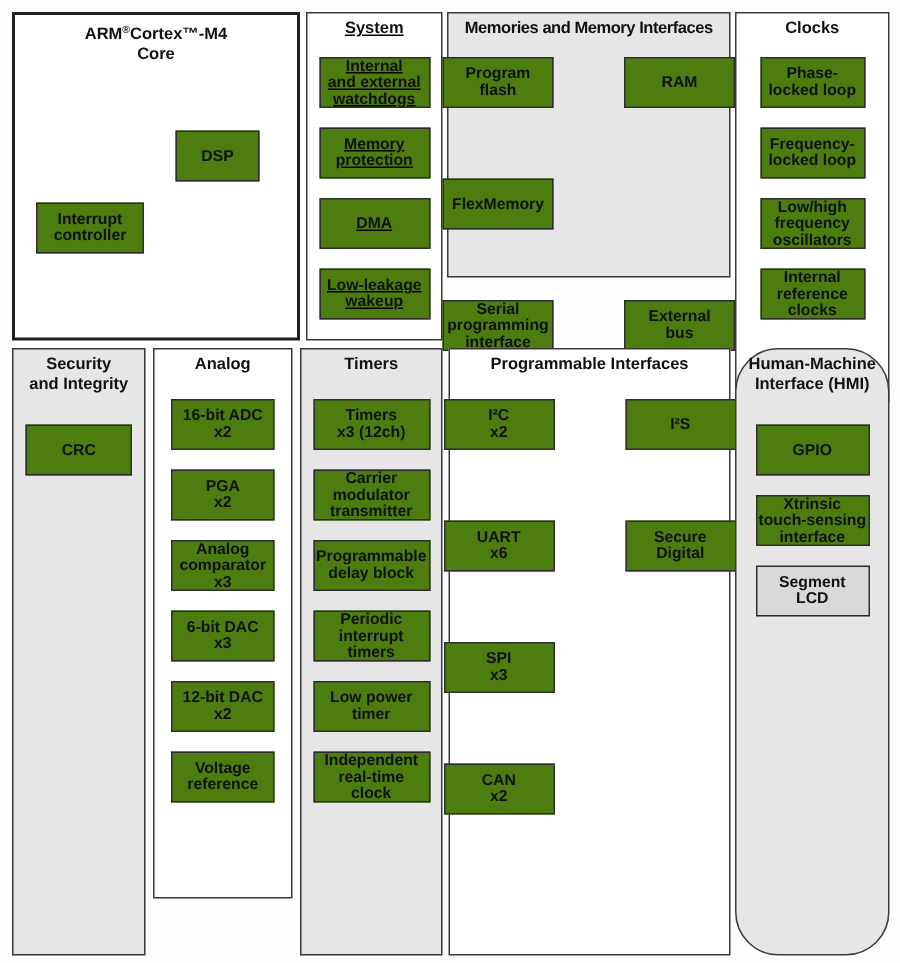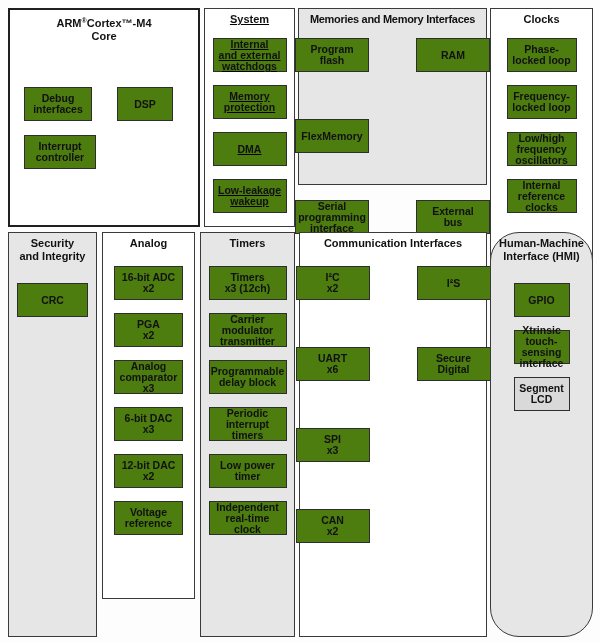--- a/index.html
+++ b/index.html
@@ -83,31 +83,29 @@
   #box-dsp{left:107px;top:77px;width:56px;}
   #box-interrupt{left:14px;top:125px;width:72px;}
 
   .sup-reg{font-size:7px;vertical-align:4px;}
 
   .w74{width:74px;}
   .w70{width:70px;}
   .w78{width:78px;}
   .w69{width:69px;}
   .w71{width:71px;}
-  .w76{width:56px;}
+  .w76{width:76px;}
 </style>
 </head>
 <body>
 
 <div class="diagram">
 
   <div class="panel heavy" id="panel-arm">
     <div class="panel-title"><span>ARM</span><span class="sup-reg">®</span><span>Cortex™-M4</span><br><span>Core</span></div>
-    <div class="box" id="box-debug">Debug
-interfaces</div>
     <div class="box" id="box-dsp">DSP</div>
     <div class="box" id="box-interrupt">Interrupt
 controller</div>
   </div>
 
   <div class="panel" id="panel-system">
     <div class="panel-title">System</div>
     <div class="col mt12">
       <div class="box w74">Internal
 and external
@@ -194,21 +192,21 @@
 timers</div>
       <div class="box w78">Low power
 timer</div>
       <div class="box w78">Independent
 real-time
 clock</div>
     </div>
   </div>
 
   <div class="panel" id="panel-comm">
-    <div class="panel-title">Communication Interfaces</div>
+    <div class="panel-title">Programmable Interfaces</div>
     <div class="grid2 mt16">
       <div class="box">I²C
 x2</div>
       <div class="box">I²S</div>
       <div class="box">UART
 x6</div>
       <div class="box">Secure
 Digital</div>
       <div class="box">SPI
 x3</div>

